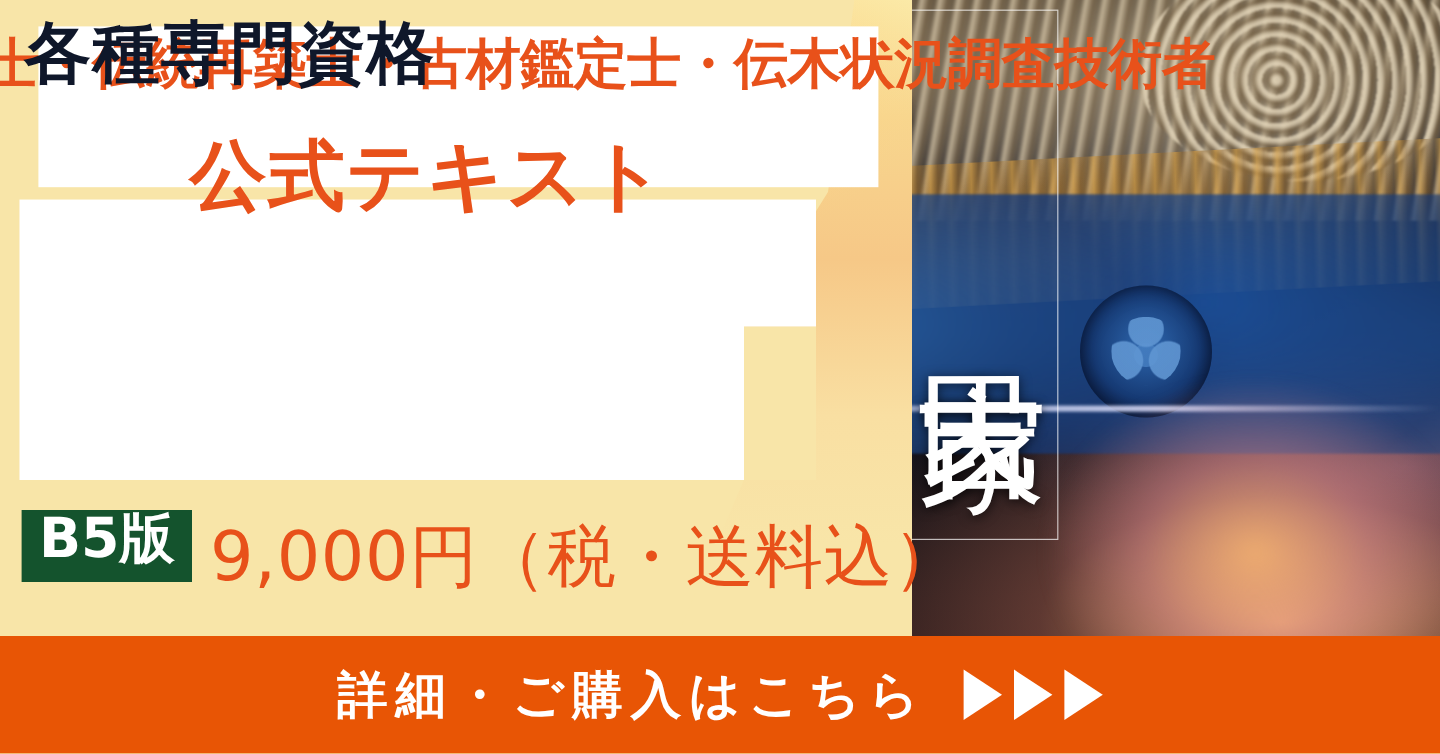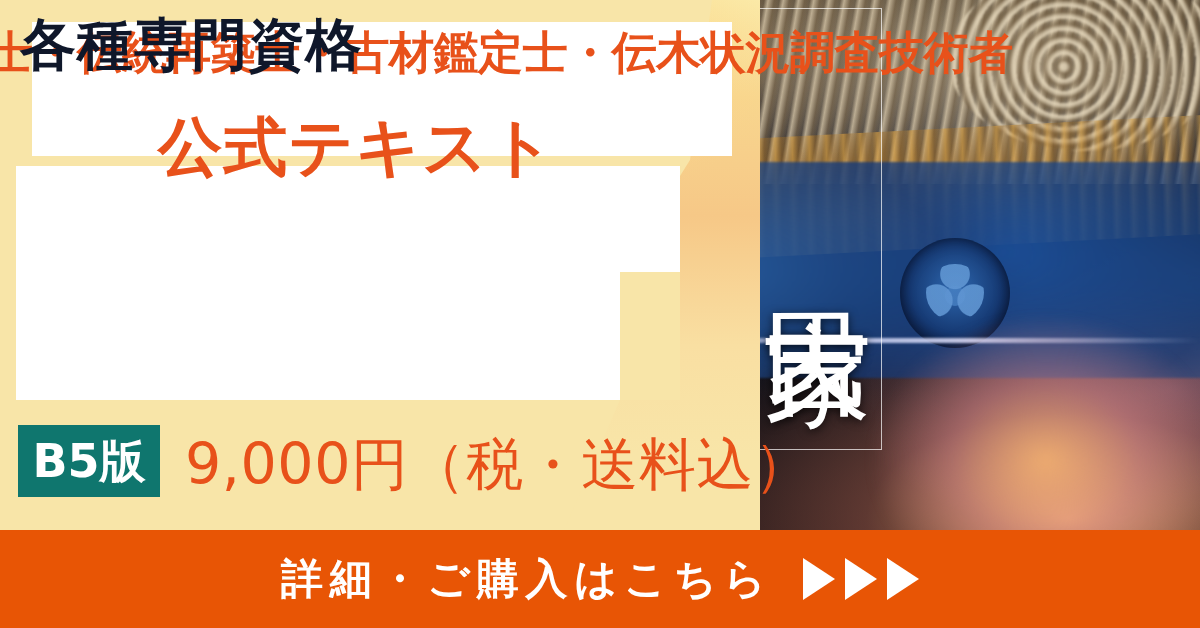--- a/index.html
+++ b/index.html
@@ -122,26 +122,26 @@
     position:absolute;left:20px;top:14px;color:#0f172a;
     font-size:56px;font-weight:700;line-height:1.12;letter-spacing:.02em;white-space:nowrap;
   }
   .headline-2{
     position:absolute;left:158px;top:112px;color:#e8511a;
     font-size:64px;font-weight:700;line-height:1.12;letter-spacing:.02em;white-space:nowrap;
   }
 
   
   .badge-size{
-    position:absolute;left:18px;top:425px;width:142px;height:72px;background:#0f766e;
-    display:flex;align-items:center;justify-content:center;
+    position:absolute;left:18px;top:425px;width:142px;height:60px;background:#14532d;
+    display:flex;align-items:flex-start;justify-content:center;
   }
   .badge-size span{color:#fff;font-size:46px;font-weight:700;line-height:1;letter-spacing:0;}
   .price-text{
-    position:absolute;left:185px;top:424px;color:#e8511a;
+    position:absolute;left:175px;top:424px;color:#e8511a;
     font-size:57px;font-weight:400;line-height:80px;white-space:nowrap;letter-spacing:.01em;
   }
 
   
   .cta-bar{
     position:absolute;left:0;top:530px;width:1200px;height:98px;background:#e85505;
     display:flex;align-items:center;justify-content:center;gap:30px;
   }
   .cta-text{
     color:#fff;font-size:42px;font-weight:700;letter-spacing:.16em;white-space:nowrap;line-height:1;

